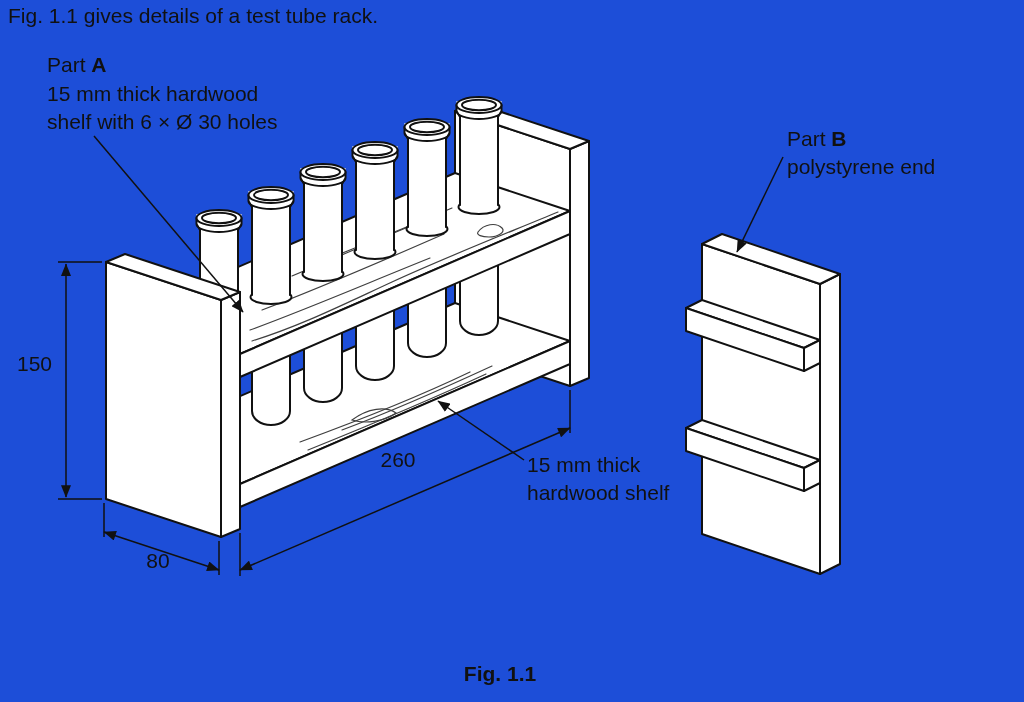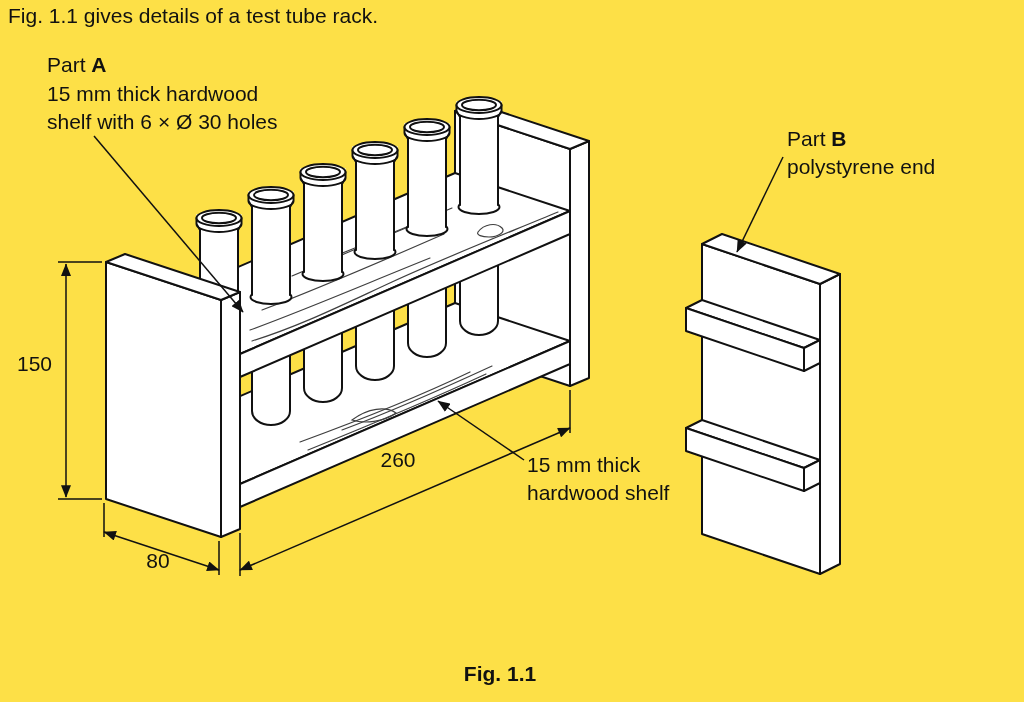--- a/index.html
+++ b/index.html
@@ -1,16 +1,16 @@
 <!DOCTYPE html>
 <html><head>
 <meta charset="utf-8">
 <style>
   html,body{margin:0;padding:0;background:#ffffff;}
-  .page{position:relative;width:1024px;height:702px;background:#fde047;overflow:hidden;}
+  .page{position:relative;width:1024px;height:702px;background:#1d4ed8;overflow:hidden;}
   svg{display:block;}
   .fc{fill:#fff;stroke:#111;stroke-width:2;stroke-linejoin:round;stroke-linecap:round;}
   .ln{fill:none;stroke:#111;stroke-width:2;stroke-linejoin:round;stroke-linecap:round;}
   .fw{fill:#fff;stroke:none;}
   .grain{fill:none;stroke:#3f3f3f;stroke-width:1.2;stroke-linecap:round;}
   .dim{fill:none;stroke:#111;stroke-width:1.5;}
   text{font-family:"Liberation Sans","DejaVu Sans",sans-serif;font-size:21px;fill:#111;}
   .b{font-weight:700;}
   .mid{text-anchor:middle;}
   .end{text-anchor:end;}

